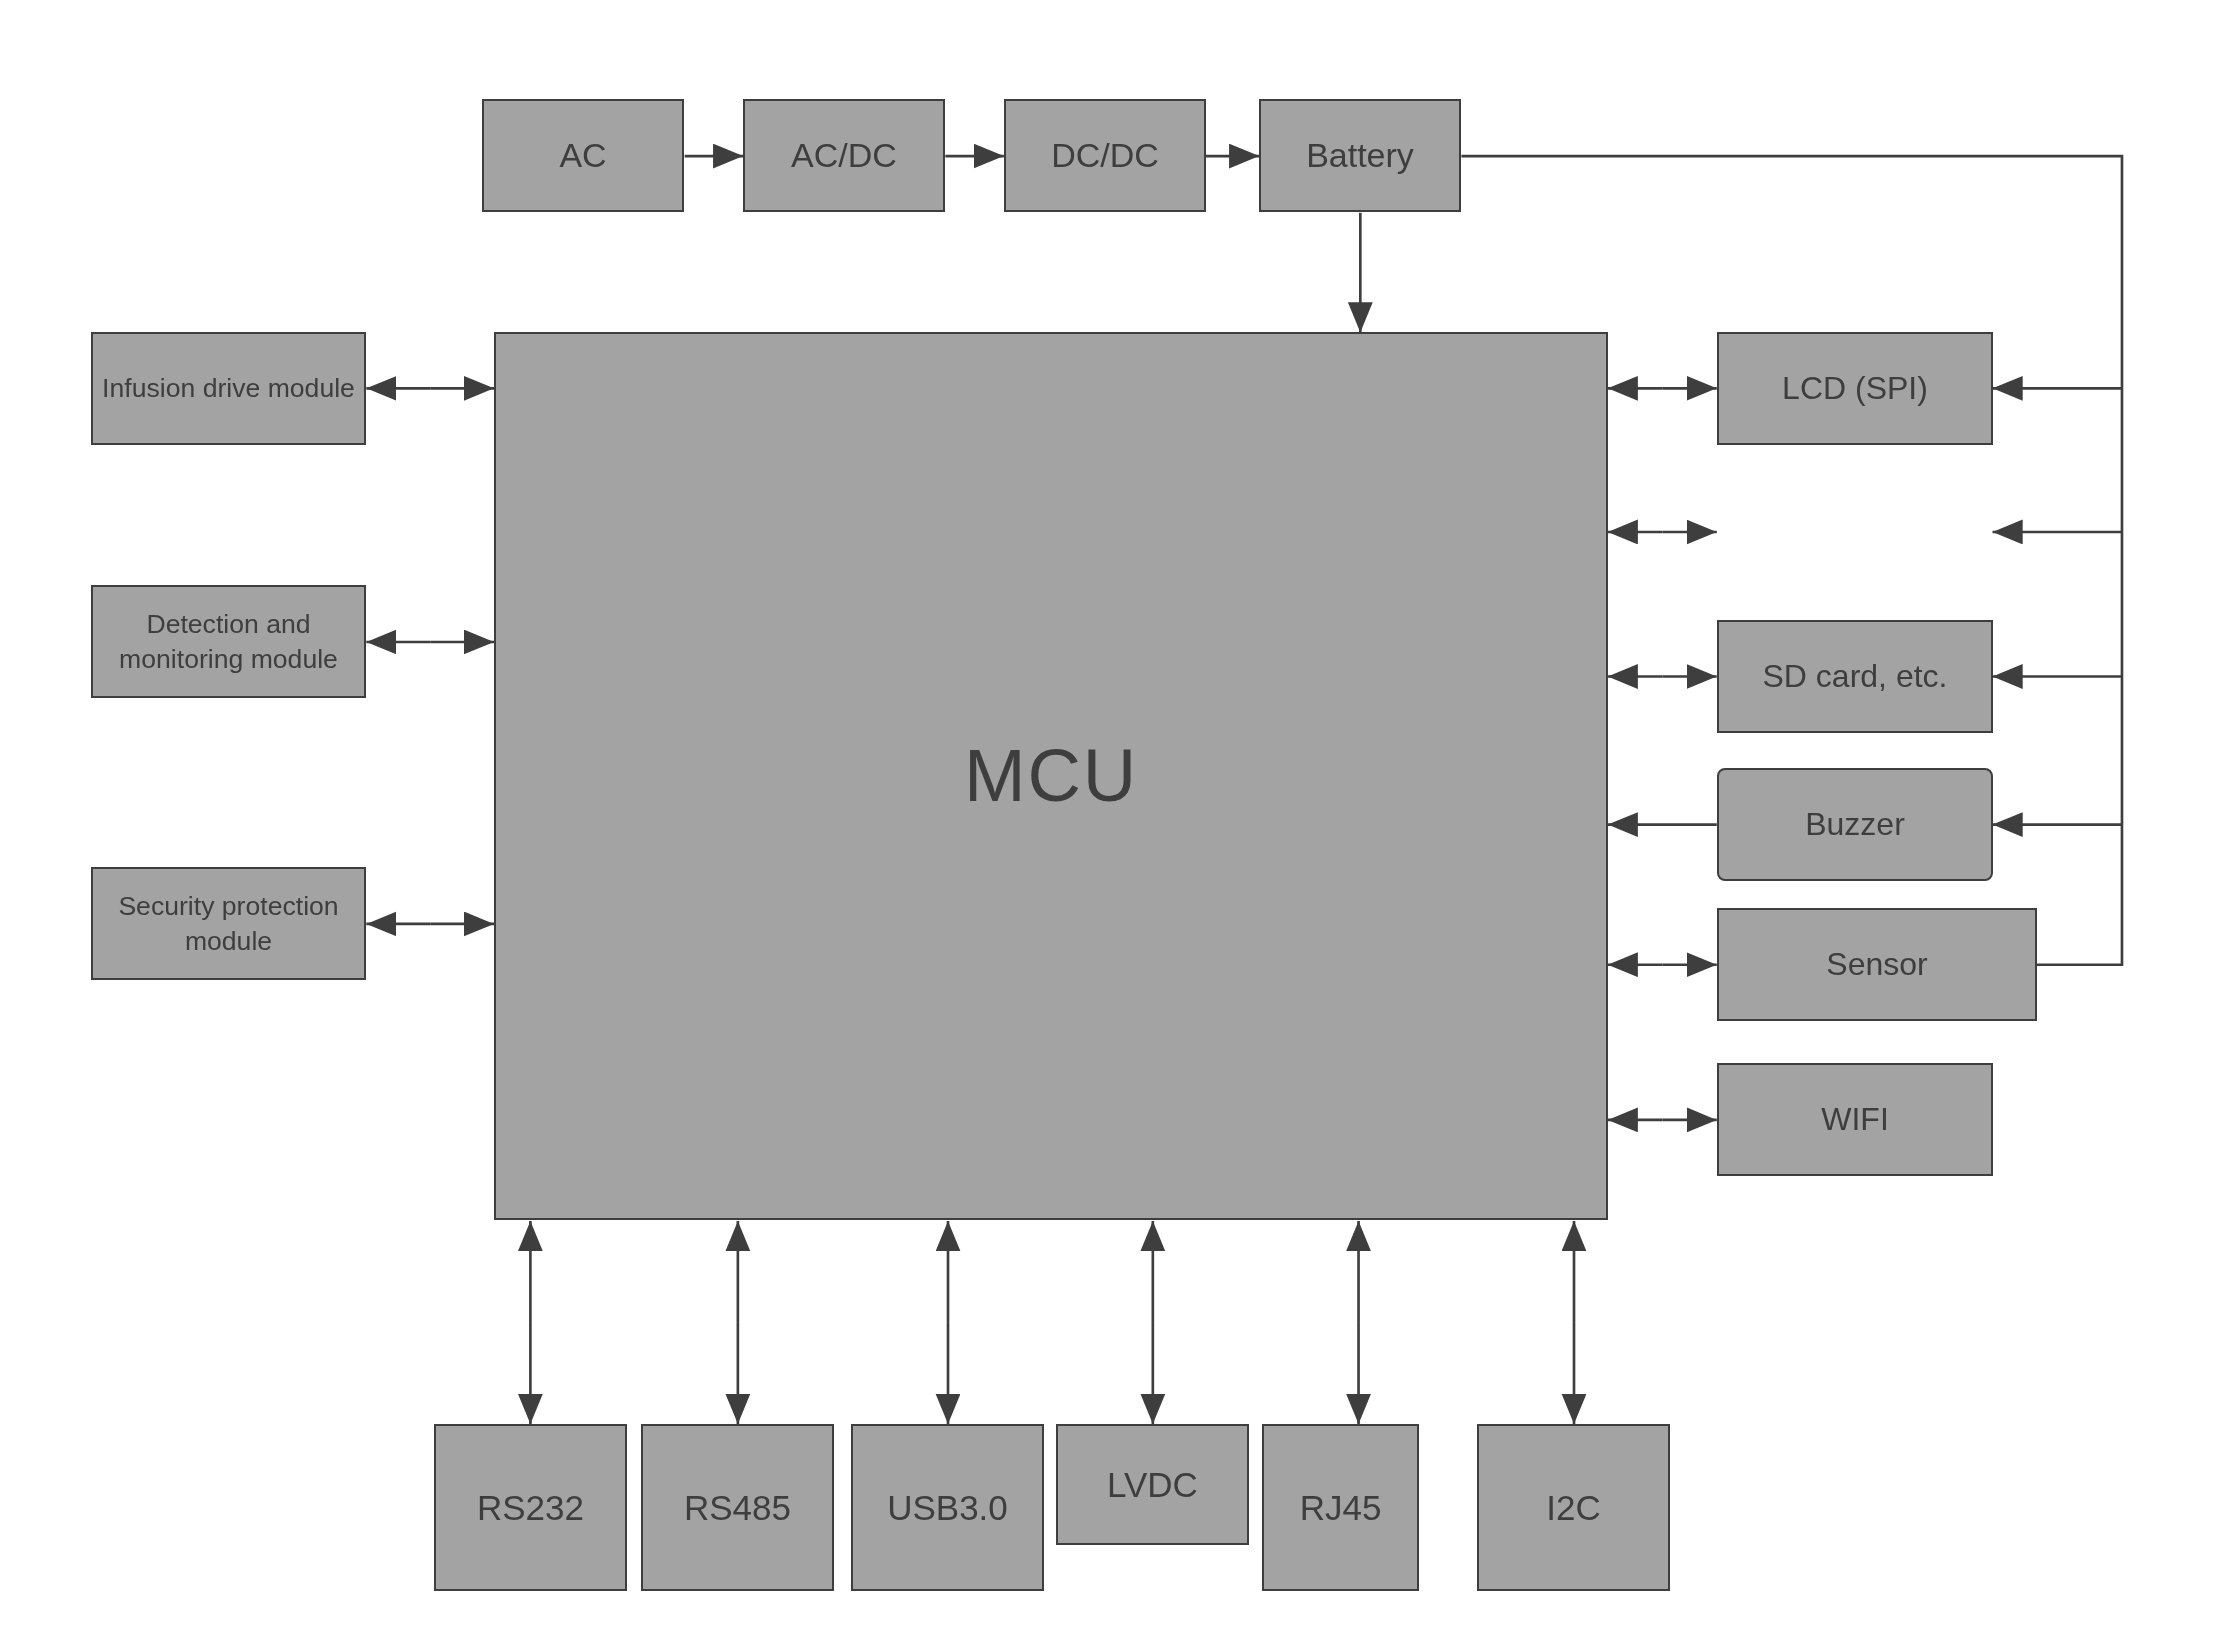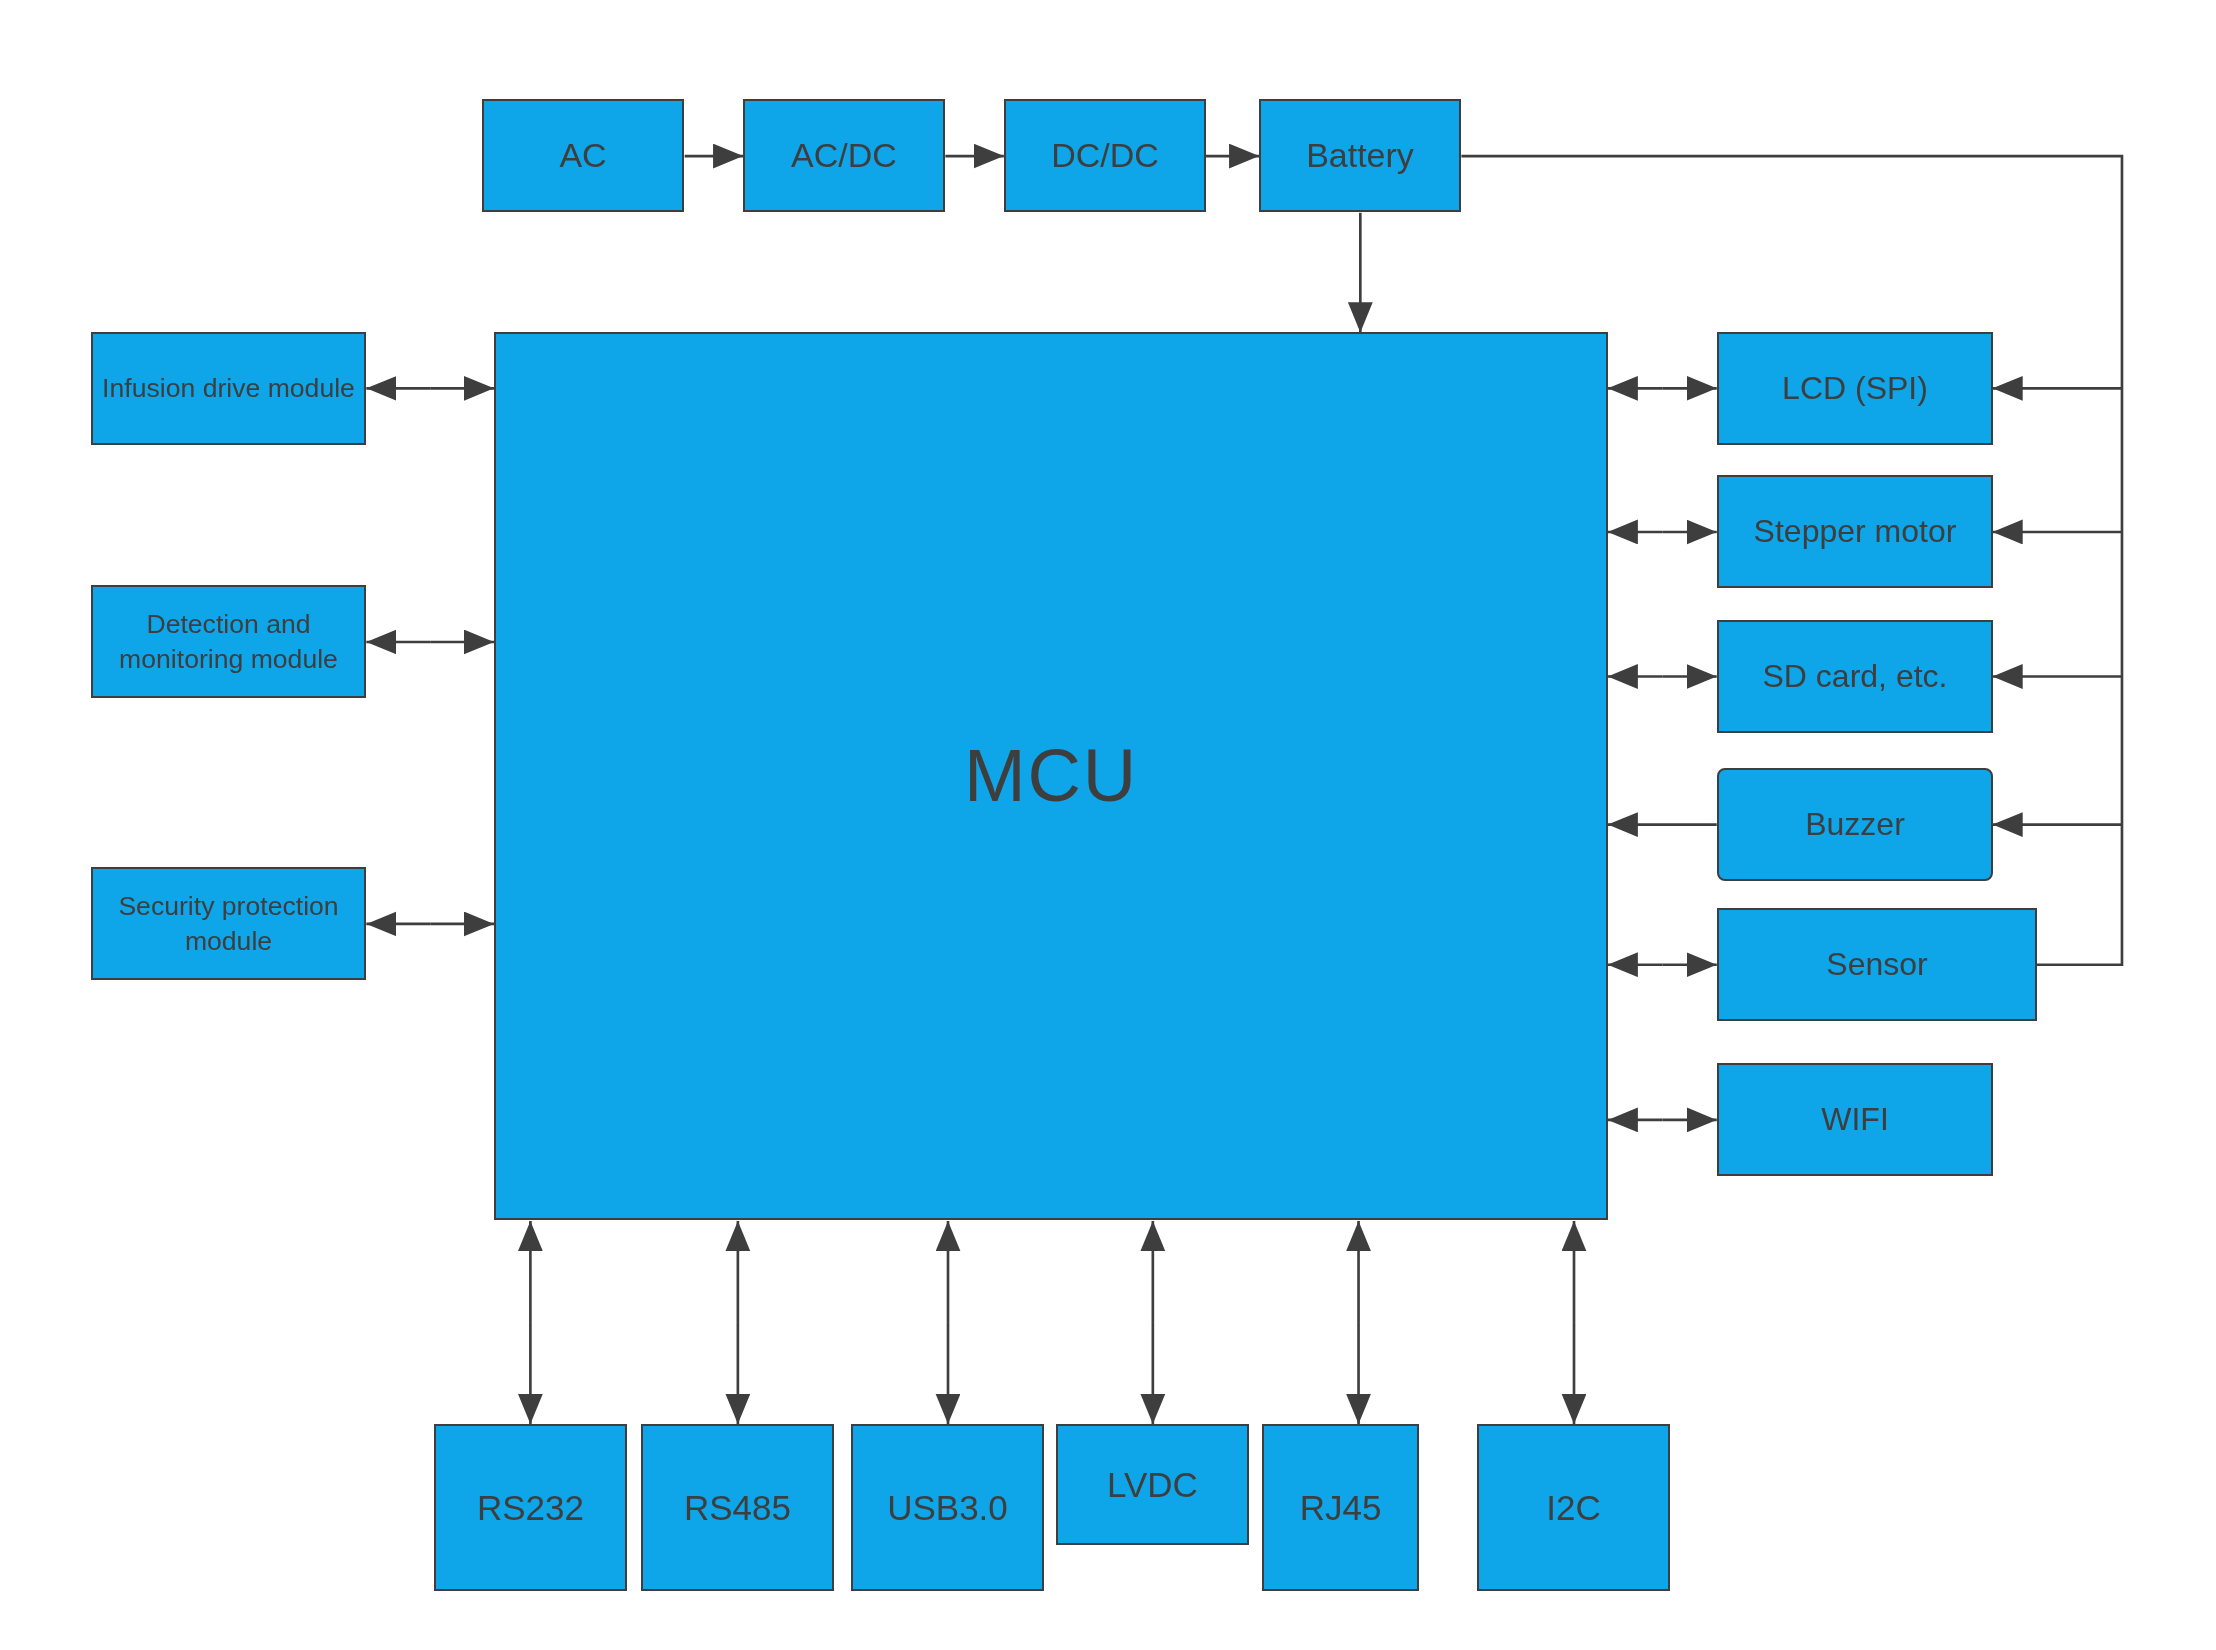--- a/index.html
+++ b/index.html
@@ -4,21 +4,21 @@
 <style>
   html,body { margin:0; padding:0; background:#ffffff; }
   .canvas {
     position:relative; width:2217px; height:1651px; background:#ffffff;
     font-family:"Liberation Sans", sans-serif; color:#3e3e3e;
     overflow:hidden;
   }
   svg.wires { position:absolute; left:0; top:0; width:2217px; height:1651px; }
   .node {
     position:absolute; box-sizing:border-box;
-    border:2.7px solid #3e3e3e; background:#0ea5e9;
+    border:2.7px solid #3e3e3e; background:#a3a3a3;
     display:flex; align-items:center; justify-content:center;
     text-align:center; line-height:1.3; padding:3.5px 5.3px;
   }
   .node--top    { font-size:34px; }
   .node--left   { font-size:26.6px; }
   .node--right  { font-size:32px; }
   .node--bottom { font-size:35px; }
   .node--mcu    { font-size:74px; letter-spacing:1.8px; }
 </style>
 </head>
@@ -105,23 +105,20 @@
   <div class="node node--left" style="left:91px; top:585px; width:275px; height:113px;">
     <span>Detection and monitoring module</span>
   </div>
   <div class="node node--left" style="left:91px; top:867px; width:275px; height:113px;">
     <span>Security protection module</span>
   </div>
 
   <div class="node node--right" style="left:1717px; top:332px; width:276px; height:113px;">
     <span>LCD (SPI)</span>
   </div>
-  <div class="node node--right" style="left:1717px; top:475px; width:276px; height:113px;">
-    <span>Stepper motor</span>
-  </div>
   <div class="node node--right" style="left:1717px; top:620px; width:276px; height:113px;">
     <span>SD card, etc.</span>
   </div>
   <div class="node node--right" style="left:1717px; top:768px; width:276px; height:113px;border-radius:8px;">
     <span>Buzzer</span>
   </div>
   <div class="node node--right" style="left:1717px; top:908px; width:320px; height:113px;">
     <span>Sensor</span>
   </div>
   <div class="node node--right" style="left:1717px; top:1063px; width:276px; height:113px;">

